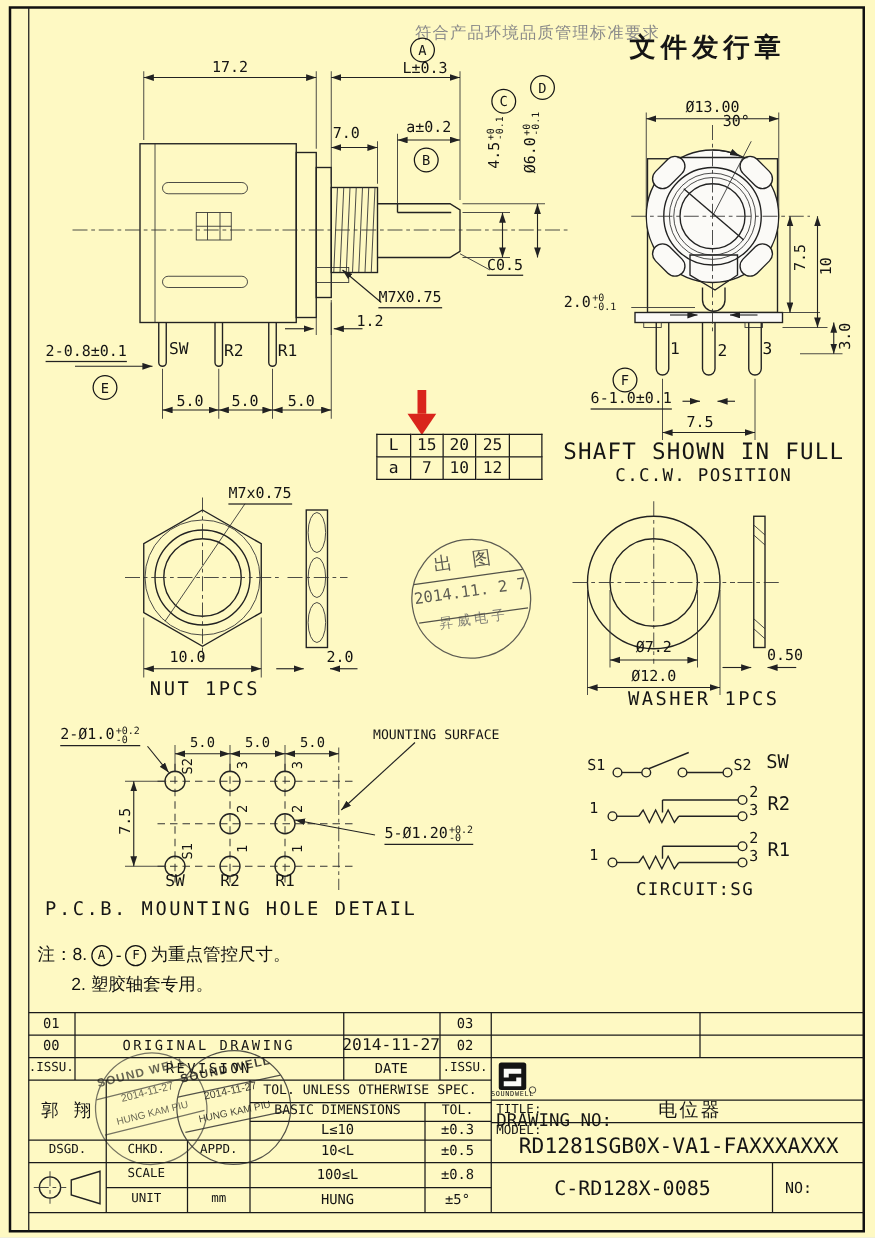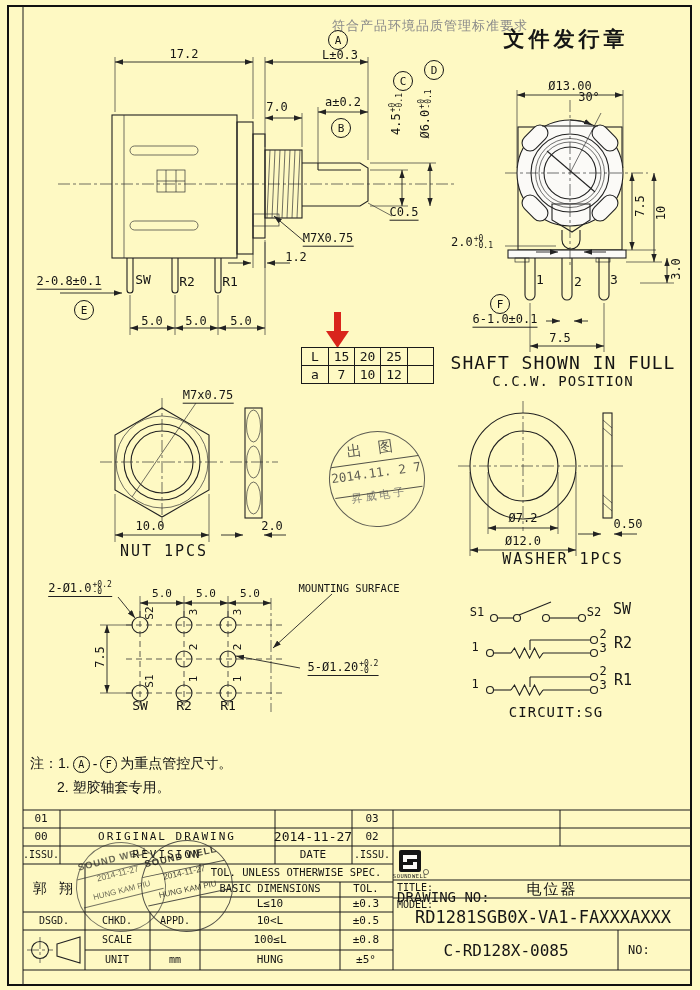--- a/index.html
+++ b/index.html
@@ -407,36 +407,37 @@
 <div class="lbl v" style="left:194px;top:679px;font-size:11px">1</div>
 <div class="lbl v" style="left:238px;top:679px;font-size:11px">1</div>
 <div class="lbl v" style="left:100px;top:657px">7.5</div>
 <div class="lbl ul" style="left:343px;top:668px"><span>5-Ø1.20</span><span class="tp">
         <span>+0.2</span>
         <span>-0</span>
       </span></div>
 <div class="lbl" style="left:140px;top:706px;font-size:13px">SW</div>
 <div class="lbl" style="left:184px;top:706px;font-size:13px">R2</div>
 <div class="lbl" style="left:228px;top:706px;font-size:13px">R1</div>
+<div class="lbl cap" style="left:185px;top:728px">P.C.B. MOUNTING HOLE DETAIL</div>
 
 <div class="lbl" style="left:477px;top:612px">S1</div>
 <div class="lbl" style="left:594px;top:612px">S2</div>
 <div class="lbl" style="left:622px;top:610px;font-size:15px">SW</div>
 <div class="lbl" style="left:475px;top:647px">1</div>
 <div class="lbl" style="left:603px;top:634px">2</div>
 <div class="lbl" style="left:603px;top:648px">3</div>
 <div class="lbl" style="left:623px;top:644px;font-size:15px">R2</div>
 <div class="lbl" style="left:475px;top:684px">1</div>
 <div class="lbl" style="left:603px;top:671px">2</div>
 <div class="lbl" style="left:603px;top:685px">3</div>
 <div class="lbl" style="left:623px;top:681px;font-size:15px">R1</div>
 <div class="lbl" style="left:556px;top:712px;font-size:14px;letter-spacing:1px">CIRCUIT:SG</div>
 
 <div class="notes" style="left:30px;top:755px">
-  <span>注：1.</span>
+  <span>注：8.</span>
   <span class="nbal">A</span>
   <span>-</span>
   <span class="nbal">F</span>
   <span>为重点管控尺寸。</span>
 </div>
 <div class="notes" style="left:57px;top:779px">
   <span>2. 塑胶轴套专用。</span>
 </div>
 
 <div class="lbl" style="left:41px;top:819px;font-size:11px">01</div>

